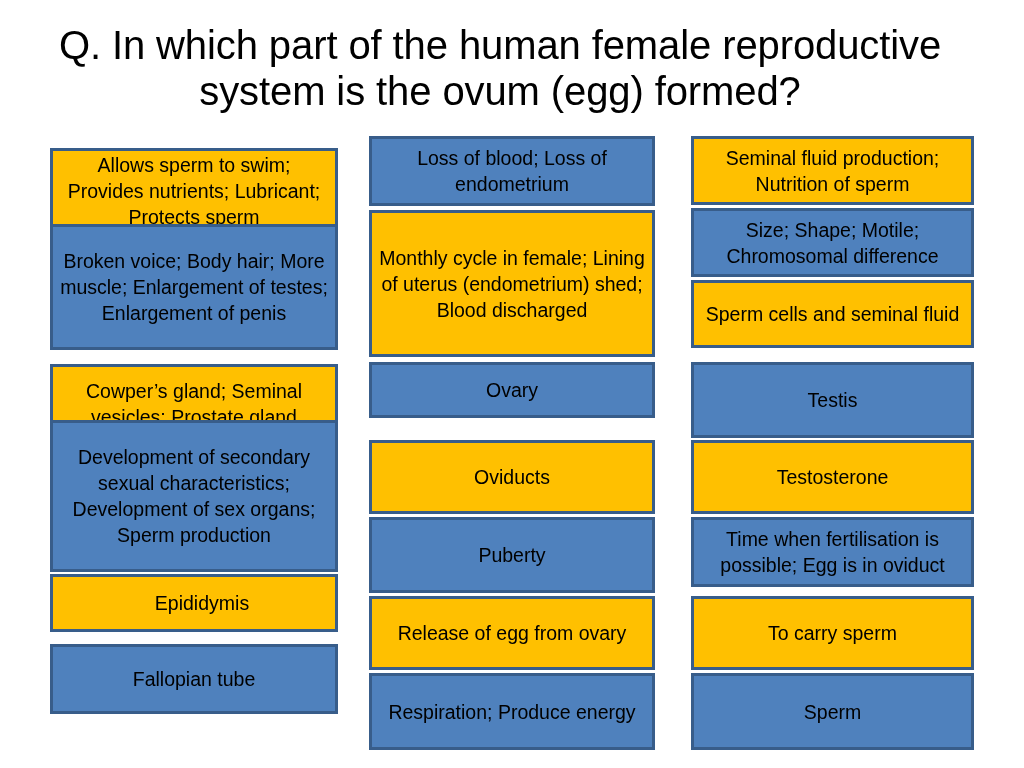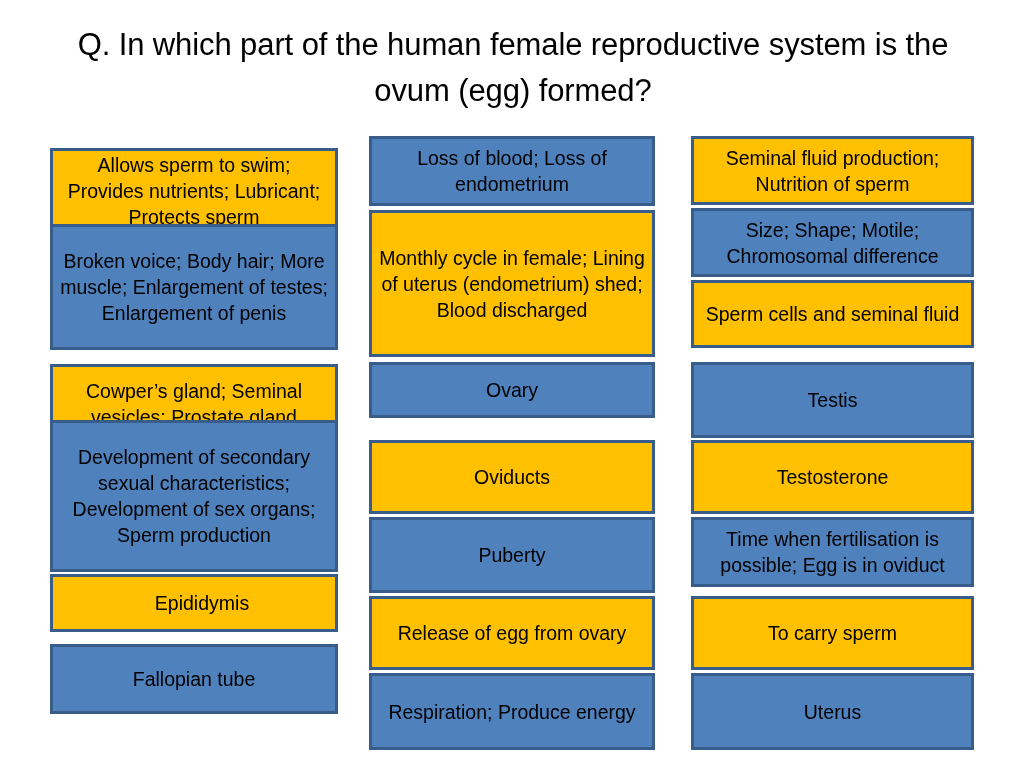--- a/index.html
+++ b/index.html
@@ -11,25 +11,25 @@
     height: 768px;
     background: #FFFFFF;
     font-family: "Liberation Sans", sans-serif;
     overflow: hidden;
     position: relative;
   }
 
   
   #slide-title {
     position: absolute;
-    left: 65px;
+    left: 52px;
     top: 22px;
     width: 896px;
     text-align: center;
-    font-size: 31px;
+    font-size: 40px;
     line-height: 46px;
     color: #000000;
     font-weight: 400;
     letter-spacing: -0.1px;
   }
 
   
   #answer-board {
     position: absolute;
     left: 0;
@@ -137,17 +137,17 @@
       <div class="answer-box box-yellow" style="top: 304px; height: 74px;">
         <span class="box-text">Testosterone</span>
       </div>
       <div class="answer-box box-blue" style="top: 381px; height: 70px;">
         <span class="box-text">Time when fertilisation is possible; Egg is in oviduct</span>
       </div>
       <div class="answer-box box-yellow" style="top: 460px; height: 74px;">
         <span class="box-text">To carry sperm</span>
       </div>
       <div class="answer-box box-blue" style="top: 537px; height: 77px;">
-        <span class="box-text">Uterus</span>
+        <span class="box-text">Sperm</span>
       </div>
     </div>
 
 </div>
 
 </body></html>

